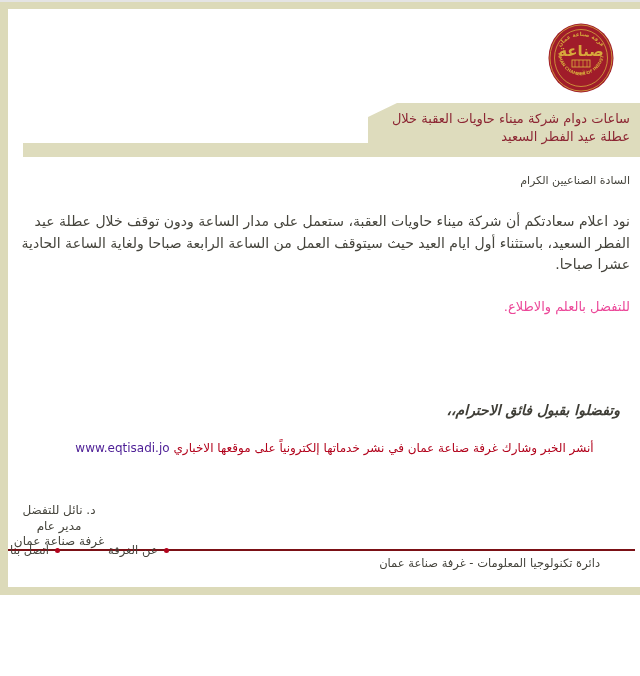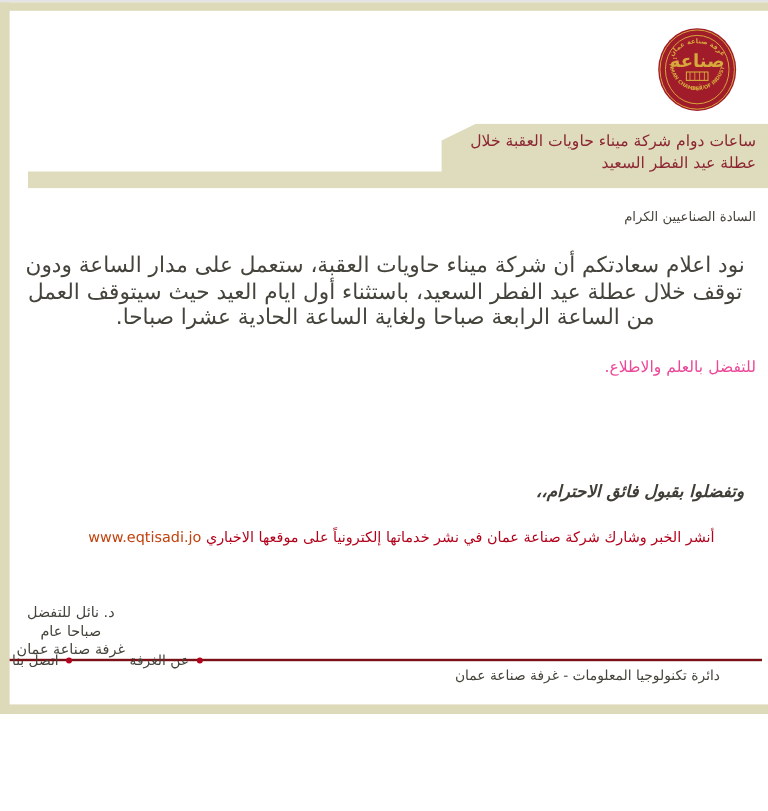--- a/index.html
+++ b/index.html
@@ -34,36 +34,36 @@
   }
 
   
   .rtl{direction:rtl;text-align:right;}
   .greeting{
     position:absolute;top:173px;right:10px;left:16px;
     font-size:11px;line-height:15.5px;color:#45443c;
   }
   .body-par{
     position:absolute;top:211px;right:10px;left:12px;
-    font-size:18px;line-height:21.5px;color:#45443c;text-align:center;
+    font-size:14px;line-height:21.5px;color:#45443c;
   }
   .note{
     position:absolute;top:299px;right:10px;left:12px;
     font-size:13px;color:#ec4899;
   }
   .closing{
     position:absolute;top:366px;right:20px;left:12px;
     font-size:14px;font-weight:bold;font-style:italic;color:#3f3e37;margin-top:36px;
   }
   .share-line{
     position:absolute;top:441px;left:0;right:0;
     text-align:center;direction:rtl;
     font-size:12px;color:#b2031c;
   }
-  .share-line a{color:#c2410c;text-decoration:none;margin-left:29px;}
+  .share-line a{color:#4c1d95;text-decoration:none;margin-left:29px;}
 
   .signature{
     position:absolute;top:503px;left:8px;width:102px;
     direction:rtl;text-align:center;
     font-size:12px;line-height:15.5px;color:#45443c;
   }
 
   .rule{
     position:absolute;top:549px;left:8px;width:627px;height:2px;
     background:#7b1116;
@@ -129,27 +129,27 @@
     <div>السادة الصناعيين الكرام</div>
   </div>
 
   <div class="body-par rtl">نود اعلام سعادتكم أن شركة ميناء حاويات العقبة، ستعمل على مدار الساعة ودون توقف خلال عطلة عيد الفطر السعيد، باستثناء أول ايام العيد حيث سيتوقف العمل من الساعة الرابعة صباحا ولغاية الساعة الحادية عشرا صباحا.</div>
 
   <div class="note rtl">للتفضل بالعلم والاطلاع.</div>
 
   <div class="closing rtl">وتفضلوا بقبول فائق الاحترام،،</div>
 
   <div class="share-line">
-    <span>أنشر الخبر وشارك شركة صناعة عمان في نشر خدماتها إلكترونياً على موقعها الاخباري</span>
+    <span>أنشر الخبر وشارك غرفة صناعة عمان في نشر خدماتها إلكترونياً على موقعها الاخباري</span>
     <a href="#">www.eqtisadi.jo</a>
   </div>
 
   <div class="signature">
     <div>د. نائل للتفضل</div>
-    <div>صباحا عام</div>
+    <div>مدير عام</div>
     <div>غرفة صناعة عمان</div>
   </div>
 
   <div class="rule"></div>
 
   <div class="footer-dept">دائرة تكنولوجيا المعلومات - غرفة صناعة عمان</div>
 
   <div class="footer-link fl-about">
     <span class="dot"></span>
     <span>عن الغرفة</span>

